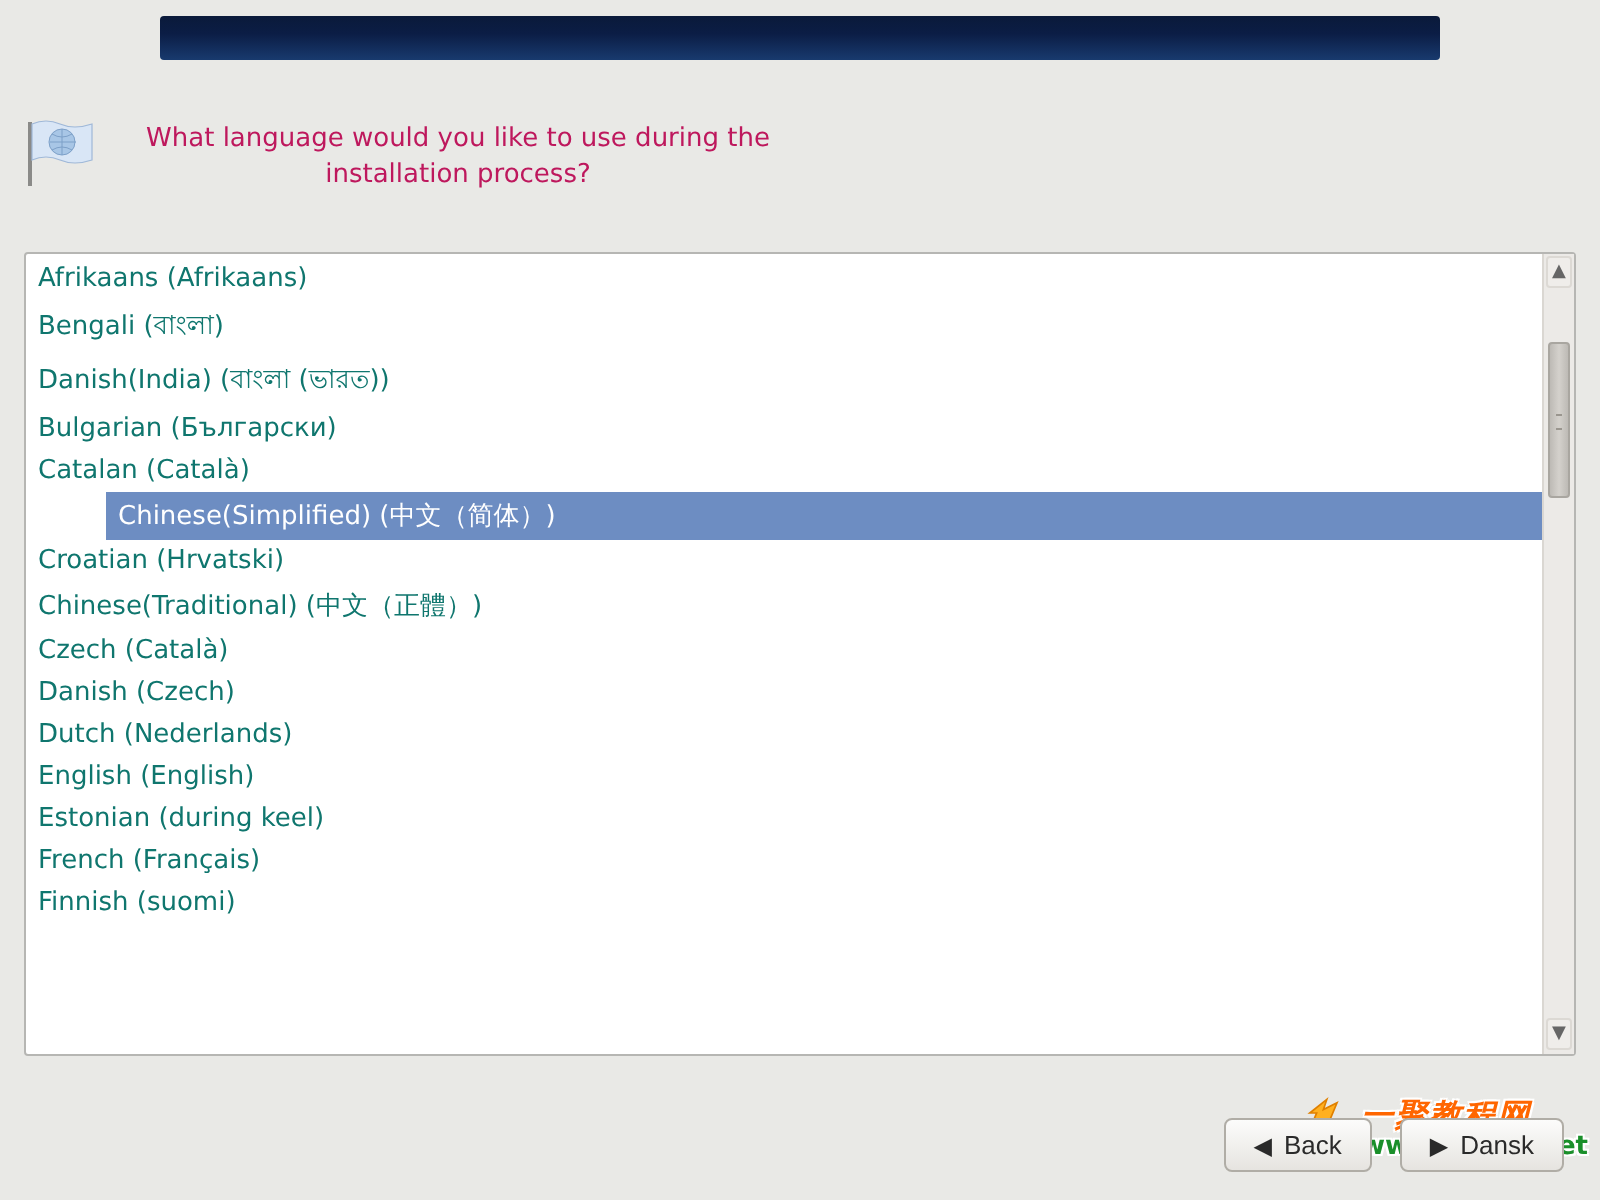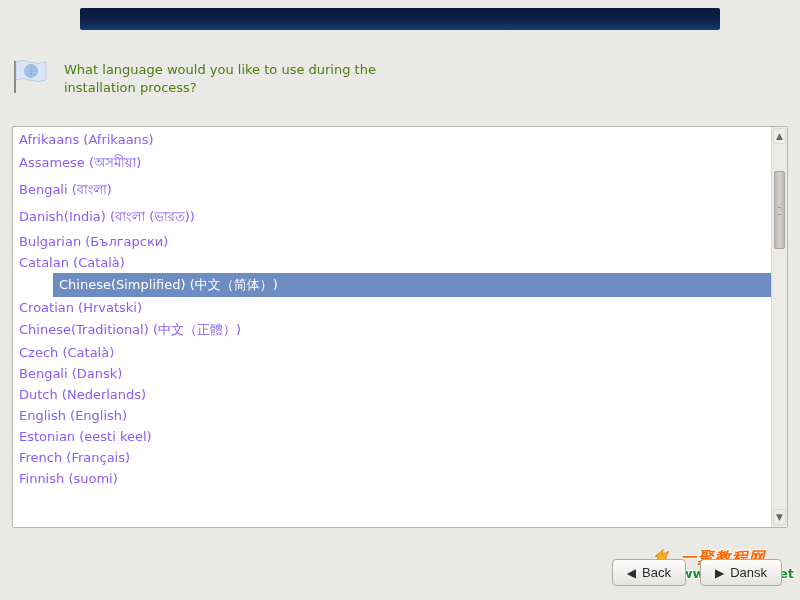--- a/index.html
+++ b/index.html
@@ -26,44 +26,45 @@
       display: flex;
       align-items: flex-start;
       gap: 12px;
       margin: 28px 12px 0 12px;
     }
     .flag-icon svg {
       width: 40px;
       height: 36px;
     }
     .question-text {
-      color: #4d7c0f;
+      color: #be185d;
       line-height: 1.4;
       max-width: 330px;
       padding-top: 3px;
+      text-align: center;
     }
     .list-wrapper {
       position: absolute;
       left: 12px;
       right: 12px;
       top: 126px;
       bottom: 72px;
       display: flex;
       background: #fff;
       border: 1px solid #b6b6b3;
       border-radius: 2px;
     }
     .language-list {
       flex: 1;
       overflow-y: hidden;
       padding: 2px 0;
     }
     .lang-item {
       padding: 3px 6px;
-      color: #8b5cf6;
+      color: #0f766e;
       cursor: pointer;
       white-space: nowrap;
     }
     .lang-item.selected {
       background: #6d8dc2;
       color: #fff;
       margin-left: 40px;
     }
     .scrollbar {
       width: 16px;
@@ -175,33 +176,32 @@
       <circle cx="19" cy="13" r="6.5" fill="#a8c6e6" stroke="#7da0c8" stroke-width="0.5"></circle>
       <path d="M13 13 h13 M19 6.5 v13 M14 9 q5 3 10 0 M14 17 q5 -3 10 0" stroke="#7da0c8" stroke-width="0.5" fill="none"></path>
     </svg>
   </span>
   <div class="question-text">What language would you like to use during the installation process?</div>
 </div>
 
 <div class="list-wrapper">
   <div class="language-list" id="language-list">
       <div class="lang-item">Afrikaans (Afrikaans)</div>
-      <div class="lang-item">Assamese (অসমীয়া)</div>
       <div class="lang-item">Bengali (বাংলা)</div>
       <div class="lang-item">Danish(India) (বাংলা (ভারত))</div>
       <div class="lang-item">Bulgarian (Български)</div>
       <div class="lang-item">Catalan (Català)</div>
       <div class="lang-item selected">Chinese(Simplified) (中文（简体）)</div>
       <div class="lang-item">Croatian (Hrvatski)</div>
       <div class="lang-item">Chinese(Traditional) (中文（正體）)</div>
       <div class="lang-item">Czech (Català)</div>
-      <div class="lang-item">Bengali (Dansk)</div>
+      <div class="lang-item">Danish (Czech)</div>
       <div class="lang-item">Dutch (Nederlands)</div>
       <div class="lang-item">English (English)</div>
-      <div class="lang-item">Estonian (eesti keel)</div>
+      <div class="lang-item">Estonian (during keel)</div>
       <div class="lang-item">French (Français)</div>
       <div class="lang-item">Finnish (suomi)</div>
     </div>
   <div class="scrollbar">
     <div class="scroll-arrow">▲</div>
     <div class="scroll-thumb"></div>
     <div class="scroll-arrow" style="position:absolute;bottom:1px;left:0;right:0;">▼</div>
   </div>
 </div>
 

